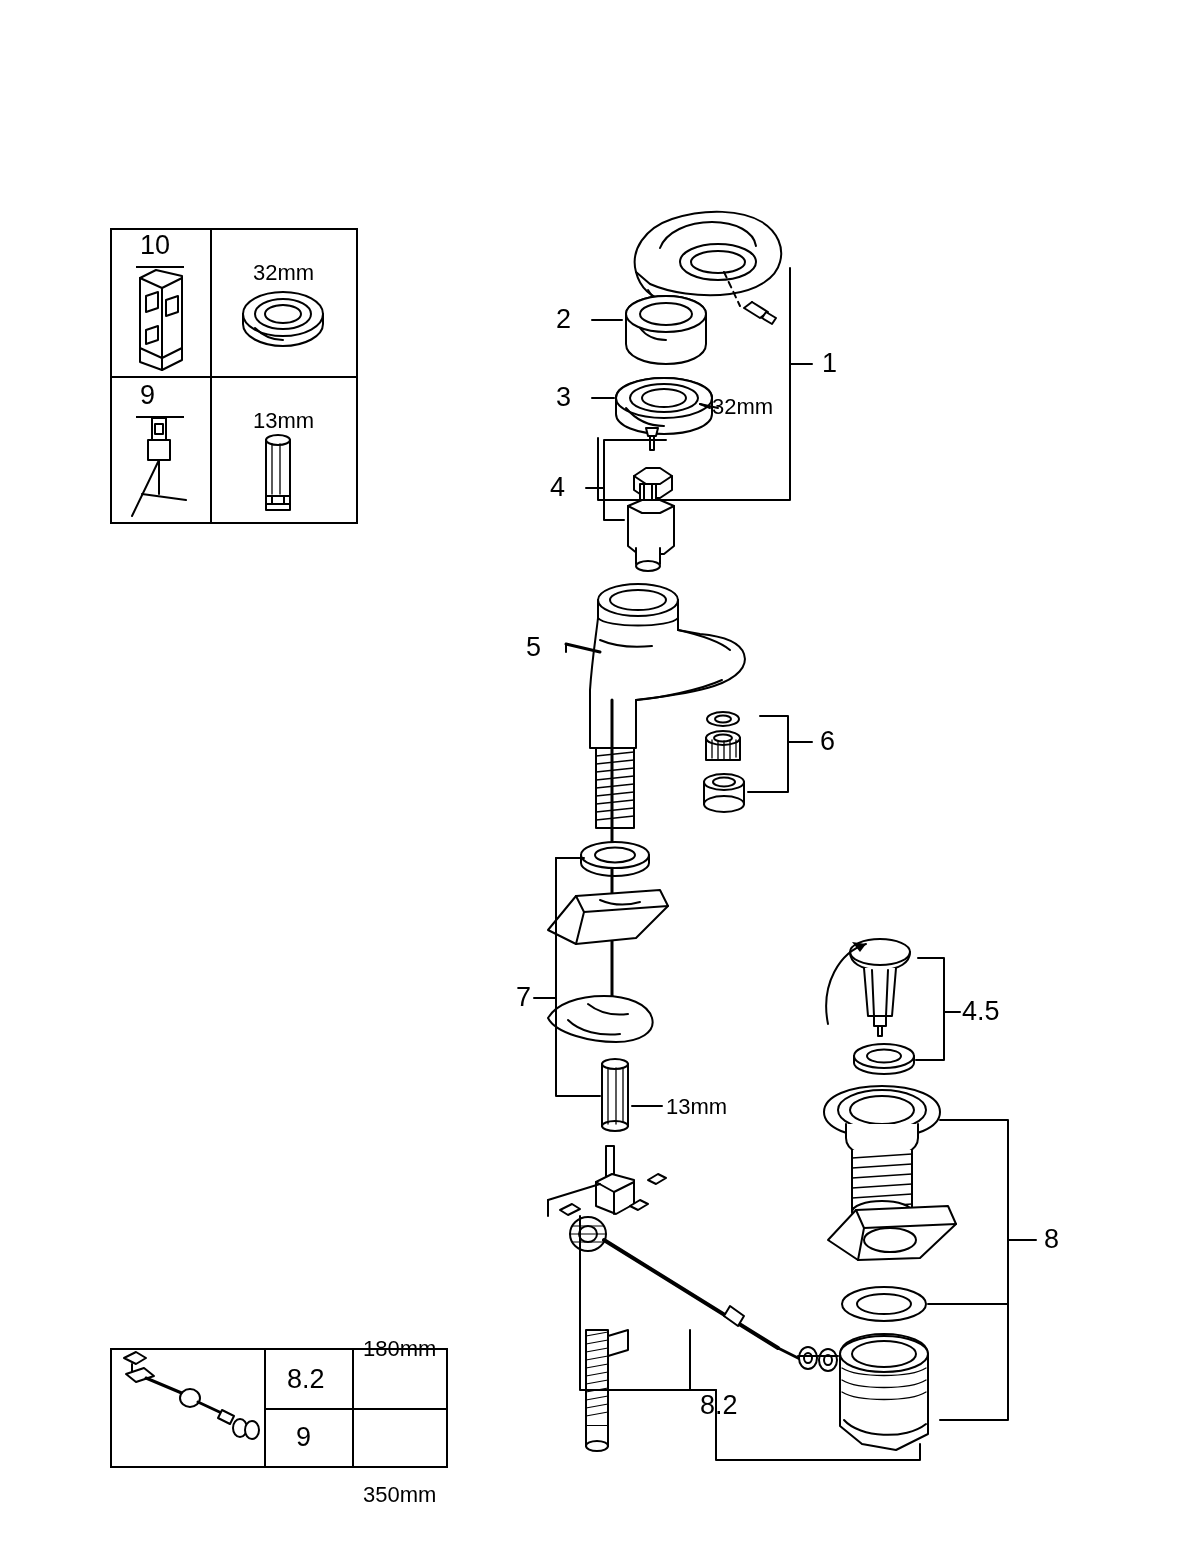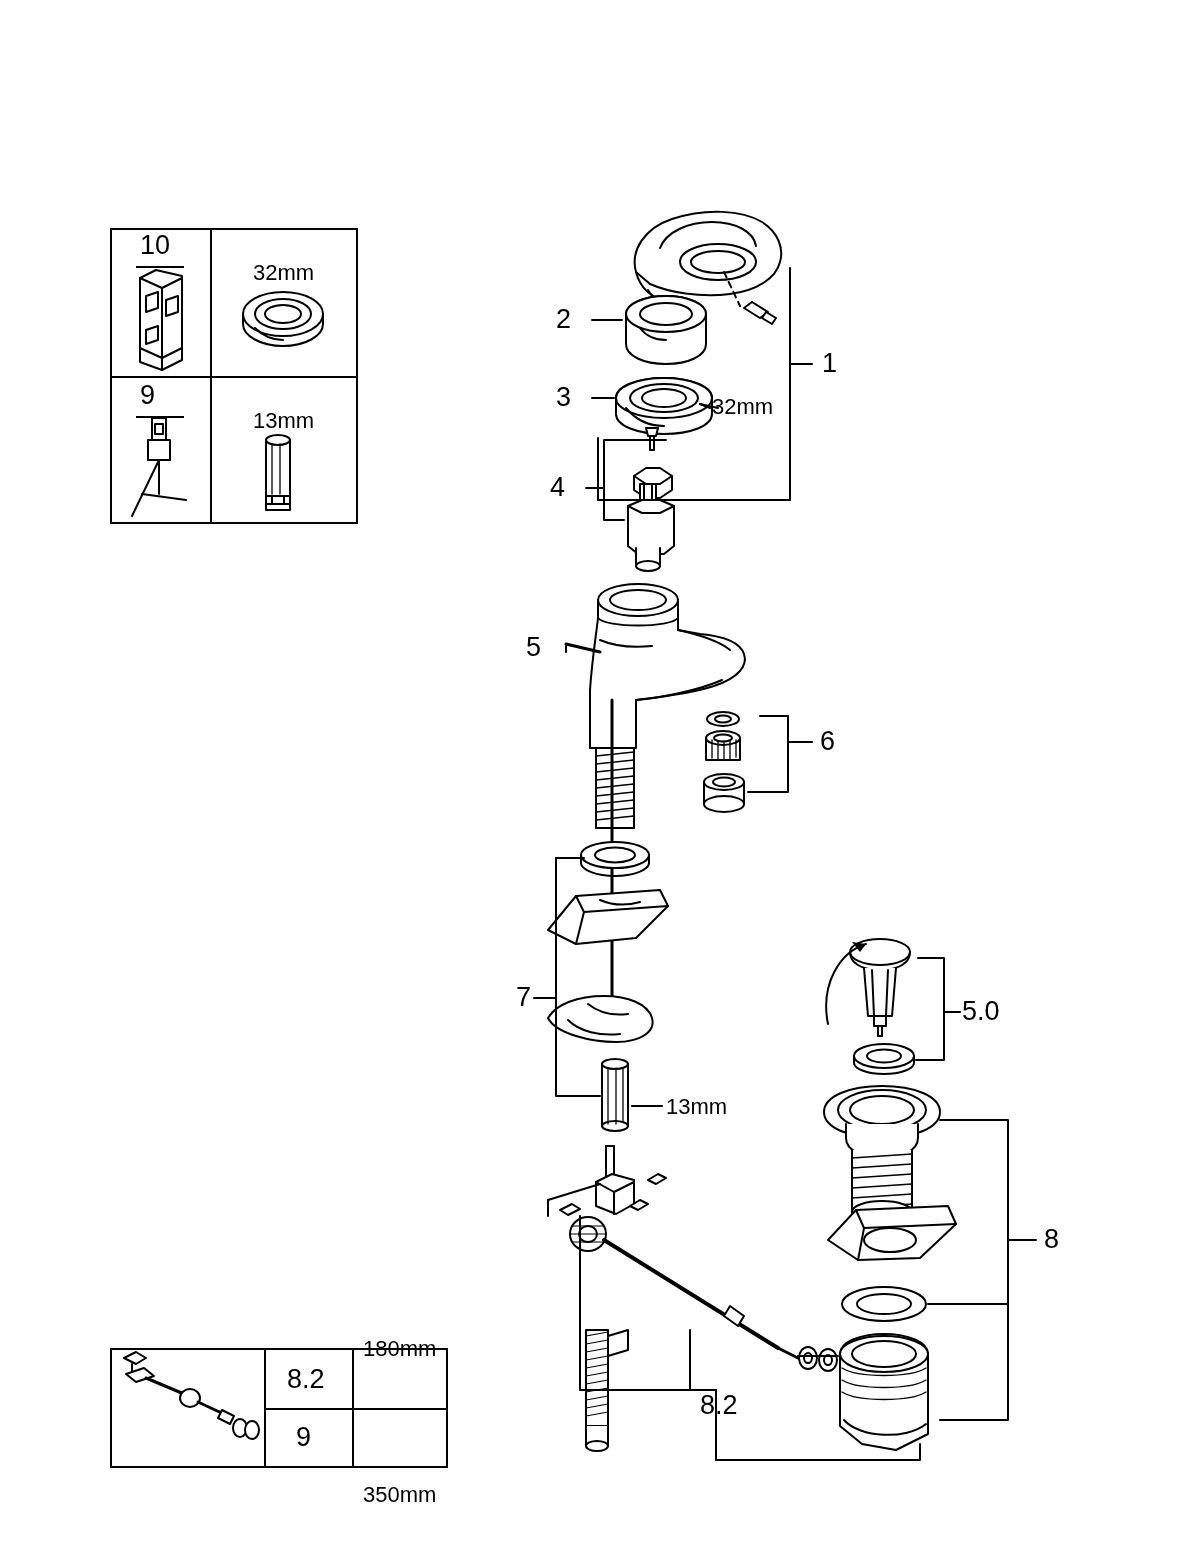--- a/index.html
+++ b/index.html
@@ -419,19 +419,19 @@
   <div class="lbl lbl-mid" style="left:363px; top:1484px;">350mm</div>
 
   <div class="lbl lbl-big" style="left:822px; top:350px;">1</div>
   <div class="lbl lbl-big" style="left:556px; top:306px;">2</div>
   <div class="lbl lbl-big" style="left:556px; top:384px;">3</div>
   <div class="lbl lbl-big" style="left:550px; top:474px;">4</div>
   <div class="lbl lbl-big" style="left:526px; top:634px;">5</div>
   <div class="lbl lbl-big" style="left:820px; top:728px;">6</div>
   <div class="lbl lbl-big" style="left:516px; top:984px;">7</div>
   <div class="lbl lbl-big" style="left:1044px; top:1226px;">8</div>
-  <div class="lbl lbl-big" style="left:962px; top:998px;">5.0</div>
+  <div class="lbl lbl-big" style="left:962px; top:998px;">4.5</div>
   <div class="lbl lbl-big" style="left:700px; top:1392px;">8.2</div>
 
   <div class="lbl lbl-mid" style="left:712px; top:396px;">32mm</div>
   <div class="lbl lbl-mid" style="left:666px; top:1096px;">13mm</div>
 
 </div>
 
 </body></html>

